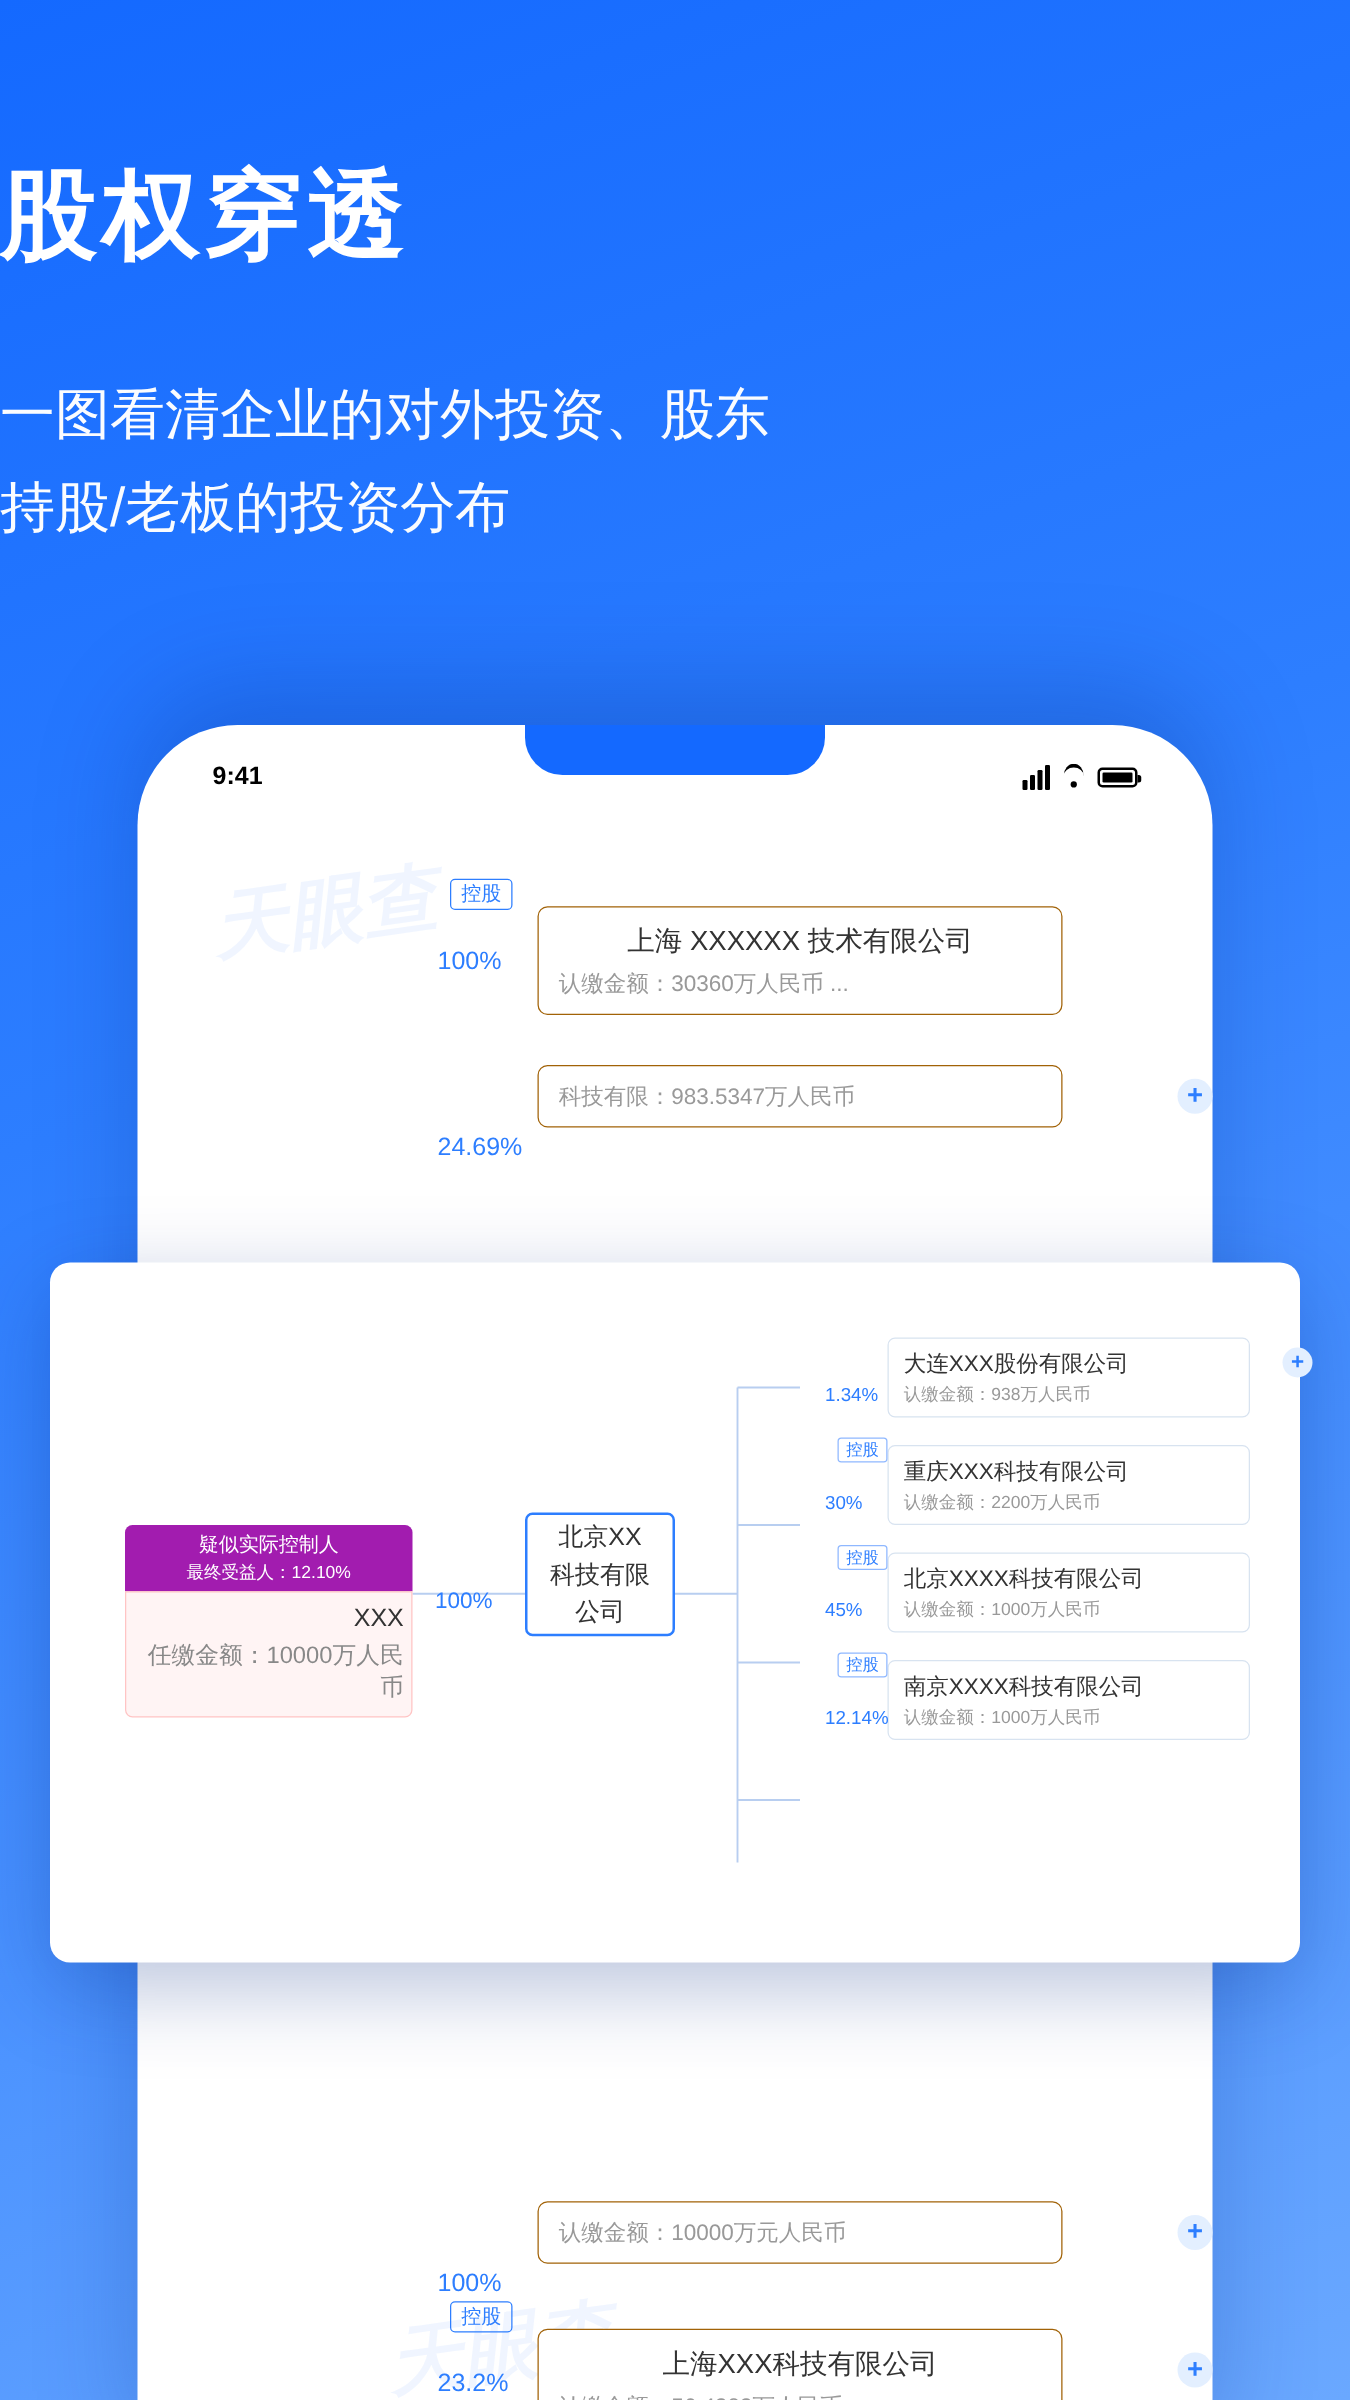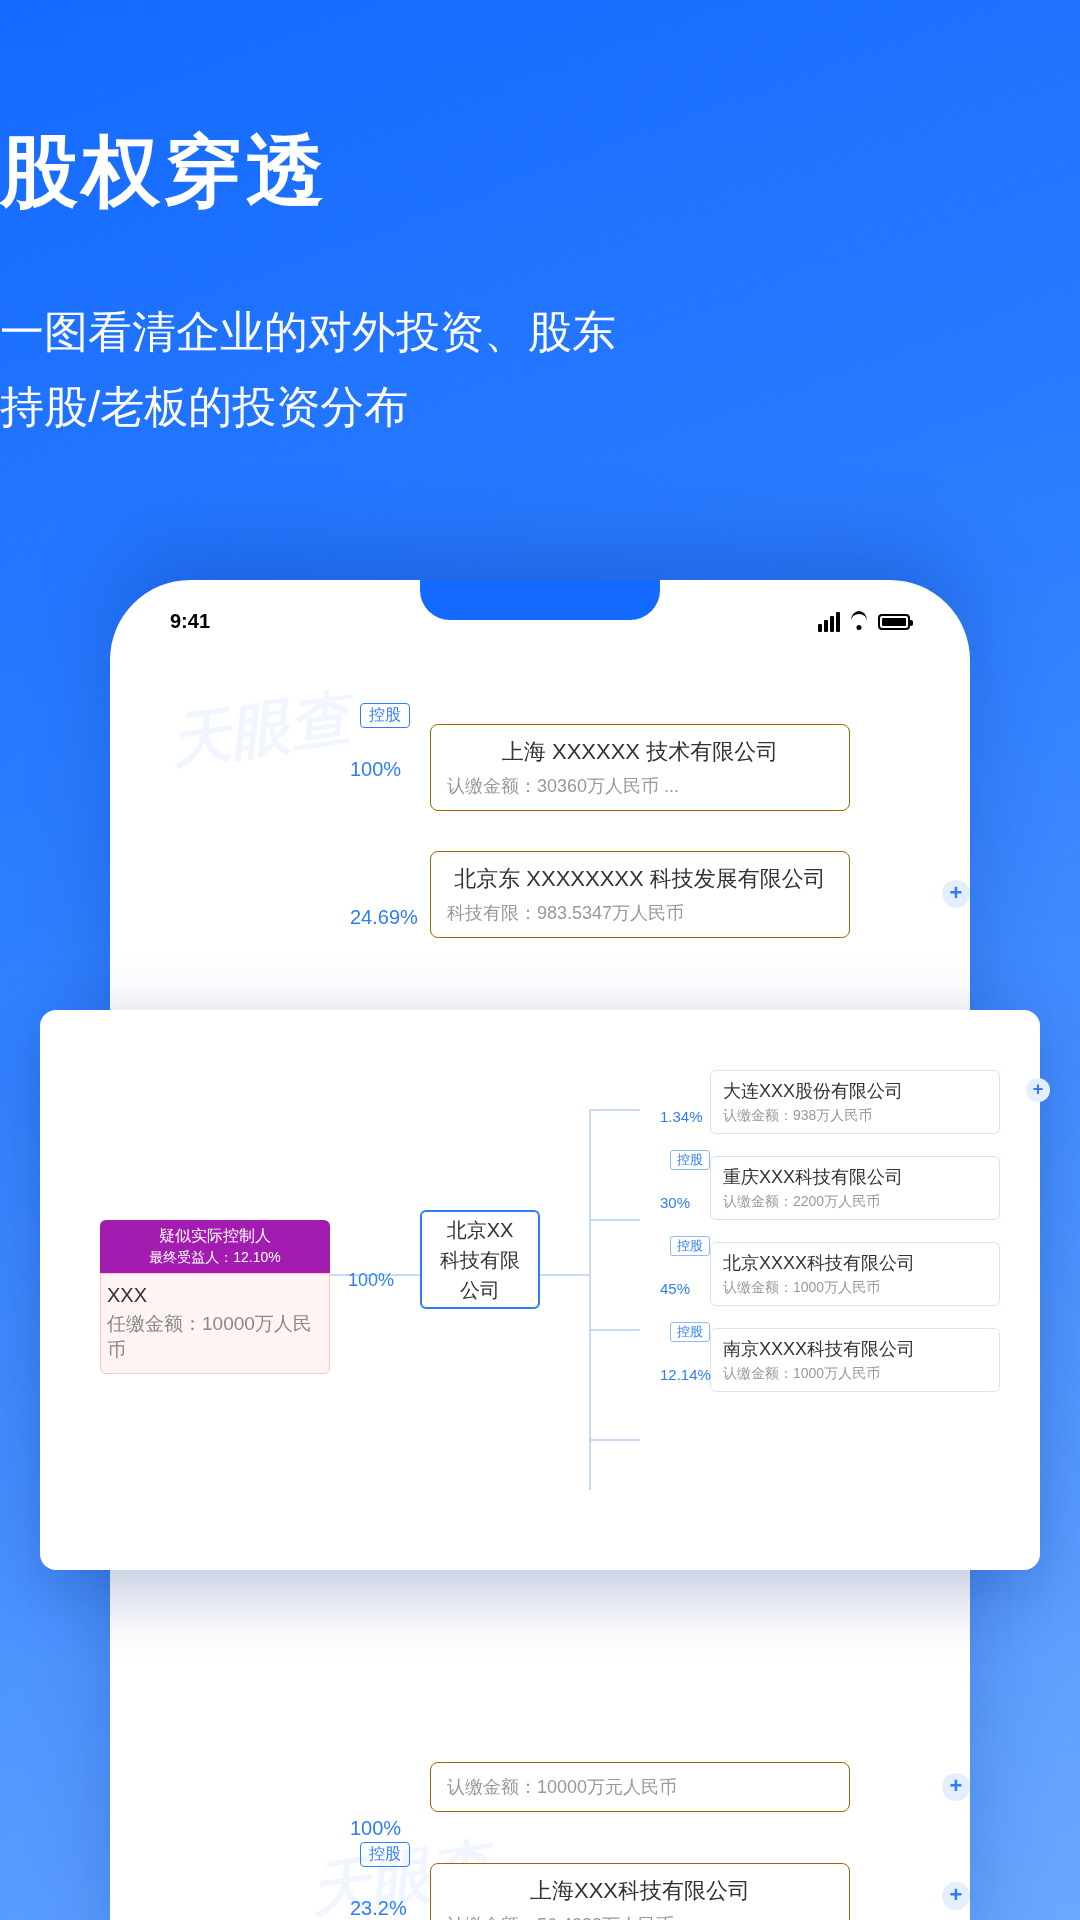--- a/index.html
+++ b/index.html
@@ -32,21 +32,21 @@
 .bd-card .amt{font-size:18px;color:#999}
 .bd-tag{display:inline-block;font-size:16px;color:#2d7eff;border:1px solid #2d7eff;border-radius:4px;padding:1px 8px;margin-left:-70px;margin-bottom:-4px}
 .bd-pct{position:absolute;left:-80px;top:55px;font-size:20px;color:#2d7eff;font-weight:500}
 .plus{position:absolute;right:-40px;top:50%;transform:translateY(-50%);width:28px;height:28px;border-radius:50%;background:#e3efff;color:#2d7eff;font-size:22px;line-height:26px;text-align:center;font-weight:700}
 .overlay{position:absolute;top:1010px;left:50%;transform:translateX(-50%);width:1000px;height:560px;background:#fff;border-radius:16px;box-shadow:0 20px 70px rgba(0,40,130,.28);padding:60px 40px}
 .ov-inner{position:relative;height:100%}
 .root-box{position:absolute;left:20px;top:150px;width:230px}
 .root-red{background:#a21caf;color:#fff;text-align:center;border-radius:6px 6px 0 0;padding:6px 4px}
 .root-red .l1{font-size:16px}
 .root-red .l2{font-size:14px;margin-top:2px}
-.root-body{border:1px solid #ffc4c4;background:#fff4f4;border-radius:0 0 6px 6px;padding:10px 6px;text-align:left}
+.root-body{border:1px solid #ffc4c4;background:#fff4f4;border-radius:0 0 6px 6px;padding:10px 6px;text-align:right}
 .root-body .nm{font-size:20px;color:#333;font-weight:500}
 .root-body .sub{font-size:19px;color:#888;margin-top:4px}
 .root-pct{position:absolute;left:268px;top:200px;font-size:18px;color:#2d7eff}
 .center-box{position:absolute;left:340px;top:140px;width:120px;height:99px;border:2px solid #2d7eff;border-radius:6px;display:flex;align-items:center;justify-content:center;text-align:center;font-size:20px;color:#333;padding:10px;line-height:1.5}
 .leaves{position:absolute;left:560px;top:0;width:400px}
 .leaf{position:relative;margin-bottom:22px}
 .leaf-card{border:1px solid #d8e3f0;border-radius:6px;padding:8px 12px;background:#fff;width:290px;margin-left:70px}
 .leaf-card .nm{font-size:18px;color:#333;margin-bottom:4px}
 .leaf-card .amt{font-size:14px;color:#999}
 .leaf-tag{position:absolute;left:30px;top:-6px;font-size:13px;color:#2d7eff;border:1px solid #8fb8ff;border-radius:3px;padding:0 6px;background:#fff}
@@ -89,21 +89,20 @@
   <span class="watermark wm3">天眼查</span>
 
   <div class="phone-content">
     <div class="back-diagram" id="back-diagram">
         <div class="bd-row"><span class="bd-tag">控股</span><div class="bd-card">
             <div class="nm">上海 XXXXXX 技术有限公司</div>
             <div class="amt">认缴金额：30360万人民币  ...</div>
           </div><div class="bd-pct">100%</div></div>
         <div class="bd-row">
           <div class="bd-card">
-            <div class="nm">北京东 XXXXXXXX 科技发展有限公司</div>
             <div class="amt">科技有限：983.5347万人民币</div>
           </div>
           <div class="bd-pct">24.69%</div>
           <div class="plus">+</div>
         </div>
       </div>
   </div>
 
   <div class="bottom-peek" id="bottom-peek">
       <div class="bd-row bp-row">

